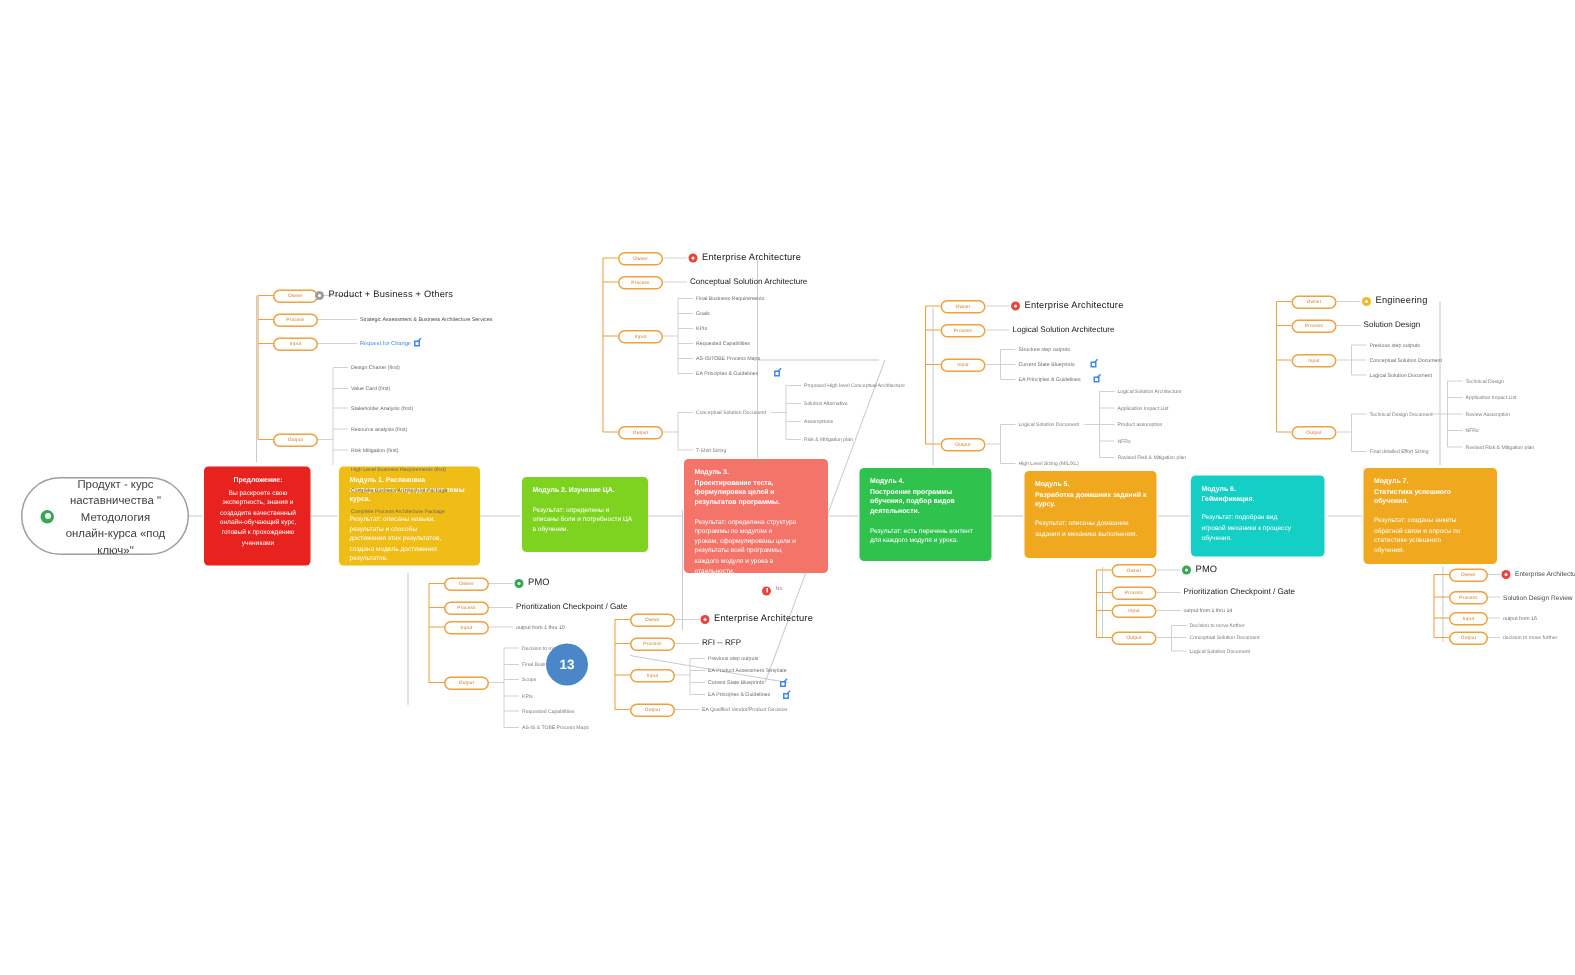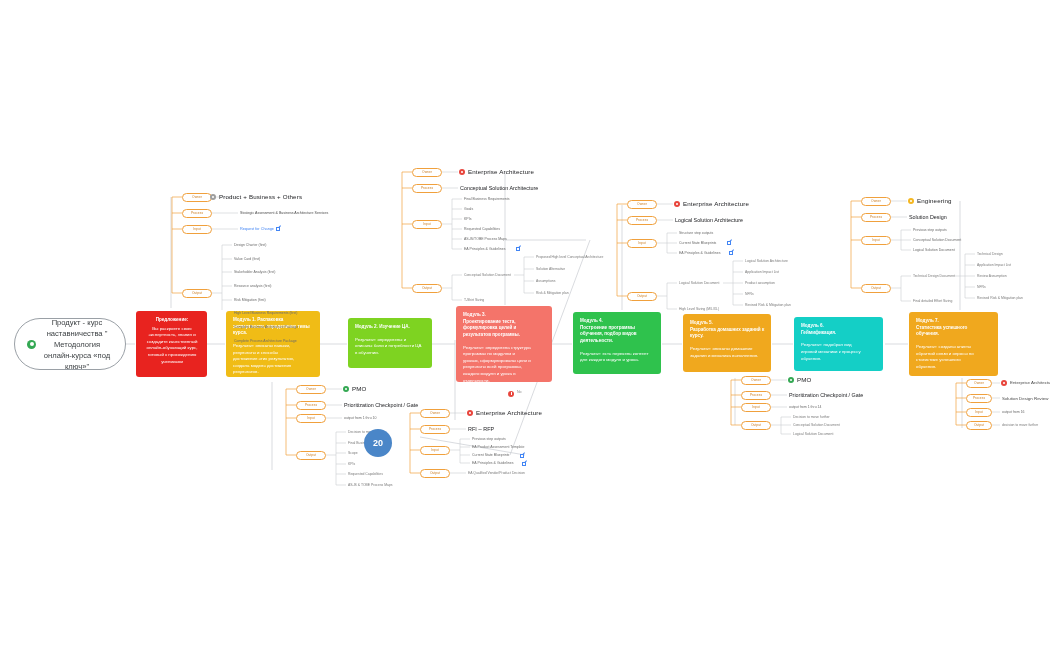--- a/index.html
+++ b/index.html
@@ -519,18 +519,18 @@
     <div class="pill" style="left:16px;top:31.5px;width:26px;">Input</div>
     <div class="pill" style="left:16px;top:44.5px;width:26px;">Output</div>
 
     <span class="owner-ico" style="left:51px;top:4px;background:#e8453c;"></span>
     <span class="ntext" style="left:60px;top:4px;font-size:4.4px;">Enterprise Architecture</span>
     <span class="ntext" style="left:52px;top:19.5px;font-size:4.4px;">Solution Design Review</span>
     <span class="ntext tiny link" style="left:52px;top:34px;">output from 16</span>
     <span class="ntext tiny2" style="left:52px;top:47px;">decision to move further</span>
   </div>
 
-  <div class="badge" style="left:364px;top:429px;width:28px;height:28px;">20</div>
+  <div class="badge" style="left:364px;top:429px;width:28px;height:28px;">13</div>
 
   <span class="stop-ico" style="left:508px;top:391px;"></span>
   <span class="stop-lbl" style="left:517px;top:390px;">No</span>
 
 </div>
 
 </body></html>

